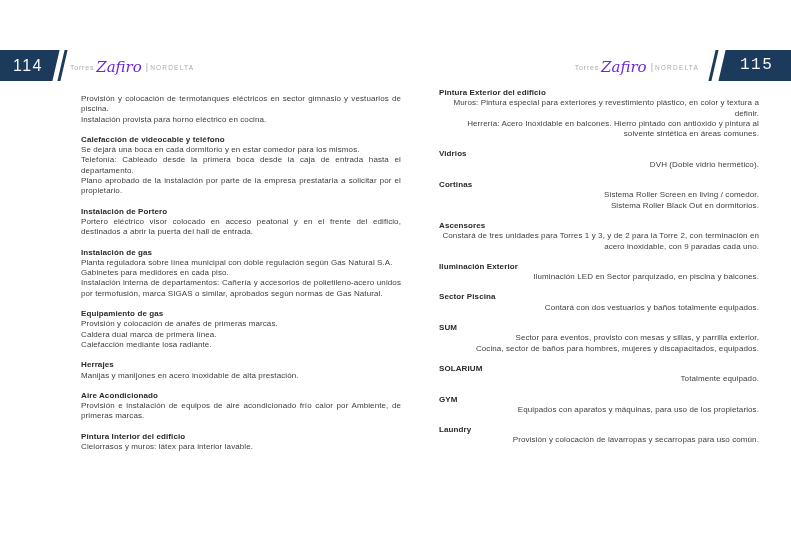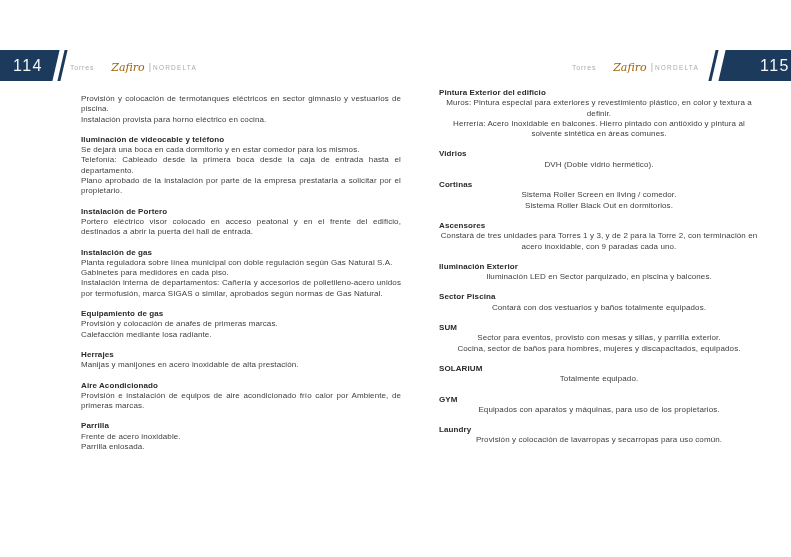--- a/index.html
+++ b/index.html
@@ -40,21 +40,21 @@
     position: absolute;
     top: 50px;
     height: 31px;
     line-height: 31px;
     color: #f4f6f8;
     font-size: 16px;
     font-weight: 400;
     letter-spacing: 1.5px;
   }
   .pagenum-left  { left: 13px; }
-  .pagenum-right { left: 760px; }
+  .pagenum-right { left: 740px; font-family: Liberation Mono, monospace; }
 
   .brand {
     position: absolute;
     top: 56px;
     height: 22px;
     display: flex;
     align-items: center;
     color: #b4b4b6;
     white-space: nowrap;
   }
@@ -62,24 +62,24 @@
   .brand-right { right: 92px; }
 
   .brand-torres {
     font-size: 7px;
     letter-spacing: 0.8px;
     color: #ababad;
   }
   .brand-zafiro {
     font-family: "DejaVu Serif", serif;
     font-style: italic;
-    font-size: 11px;
+    font-size: 15px;
     font-weight: 300;
-    color: #a16207;
-    margin: 0 2px 0 17px;
+    color: #6d28d9;
+    margin: 0 2px 0 2px;
     line-height: 1;
   }
   .brand-sep {
     font-size: 9px;
     font-weight: 300;
     color: #ababad;
     margin: 0 2px;
   }
   .brand-nordelta {
     font-size: 6.5px;
@@ -93,21 +93,21 @@
     width: 320px;
     color: #3e3e40;
     font-size: 8px;
     line-height: 10.3px;
     letter-spacing: 0.1px;
   }
   .col-left  { left: 57px;  top: 94px; margin-left: 24px; }
   .col-right { left: 439px; top: 88px; }
 
   .col-left p  { text-align: justify; }
-  .col-right p { text-align: center; }
+  .col-right p { text-align: right; }
 
   section { margin-bottom: 10px; }
   section h3 {
     font-size: 8px;
     line-height: 10.3px;
     font-weight: bold;
     color: #2a2a2c;
   }
 </style>
 </head>
@@ -134,52 +134,48 @@
     <span class="brand-sep">|</span>
     <span class="brand-nordelta">NORDELTA</span>
   </div>
 
   <main class="col col-left">
     <section>
       <p>Provisión y colocación de termotanques eléctricos en sector gimnasio y vestuarios de piscina.</p>
       <p>Instalación provista para horno eléctrico en cocina.</p>
     </section>
     <section>
-      <h3>Iluminación de videocable y teléfono</h3>
+      <h3>Calefacción de videocable y teléfono</h3>
       <p>Se dejará una boca en cada dormitorio y en estar comedor para los mismos.</p>
       <p>Telefonía: Cableado desde la primera boca desde la caja de entrada hasta el departamento.</p>
       <p>Plano aprobado de la instalación por parte de la empresa prestataria a solicitar por el propietario.</p>
     </section>
     <section>
       <h3>Instalación de Portero</h3>
       <p>Portero eléctrico visor colocado en acceso peatonal y en el frente del edificio, destinados a abrir la puerta del hall de entrada.</p>
     </section>
     <section>
       <h3>Instalación de gas</h3>
       <p>Planta reguladora sobre línea municipal con doble regulación según Gas Natural S.A.</p>
       <p>Gabinetes para medidores en cada piso.</p>
       <p>Instalación interna de departamentos: Cañería y accesorios de polietileno-acero unidos por termofusión, marca SIGAS o similar, aprobados según normas de Gas Natural.</p>
     </section>
     <section>
       <h3>Equipamiento de gas</h3>
       <p>Provisión y colocación de anafes de primeras marcas.</p>
+      <p>Caldera dual marca de primera línea.</p>
       <p>Calefacción mediante losa radiante.</p>
     </section>
     <section>
       <h3>Herrajes</h3>
       <p>Manijas y manijones en acero inoxidable de alta prestación.</p>
     </section>
     <section>
       <h3>Aire Acondicionado</h3>
       <p>Provisión e instalación de equipos de aire acondicionado frío calor por Ambiente, de primeras marcas.</p>
-    </section>
-    <section>
-      <h3>Parrilla</h3>
-      <p>Frente de acero inoxidable.</p>
-      <p>Parrilla enlosada.</p>
     </section>
     <section>
       <h3>Pintura Interior del edificio</h3>
       <p>Cielorrasos y muros: látex para interior lavable.</p>
     </section>
   </main>
 
   <main class="col col-right">
     <section>
       <h3>Pintura Exterior del edificio</h3>

